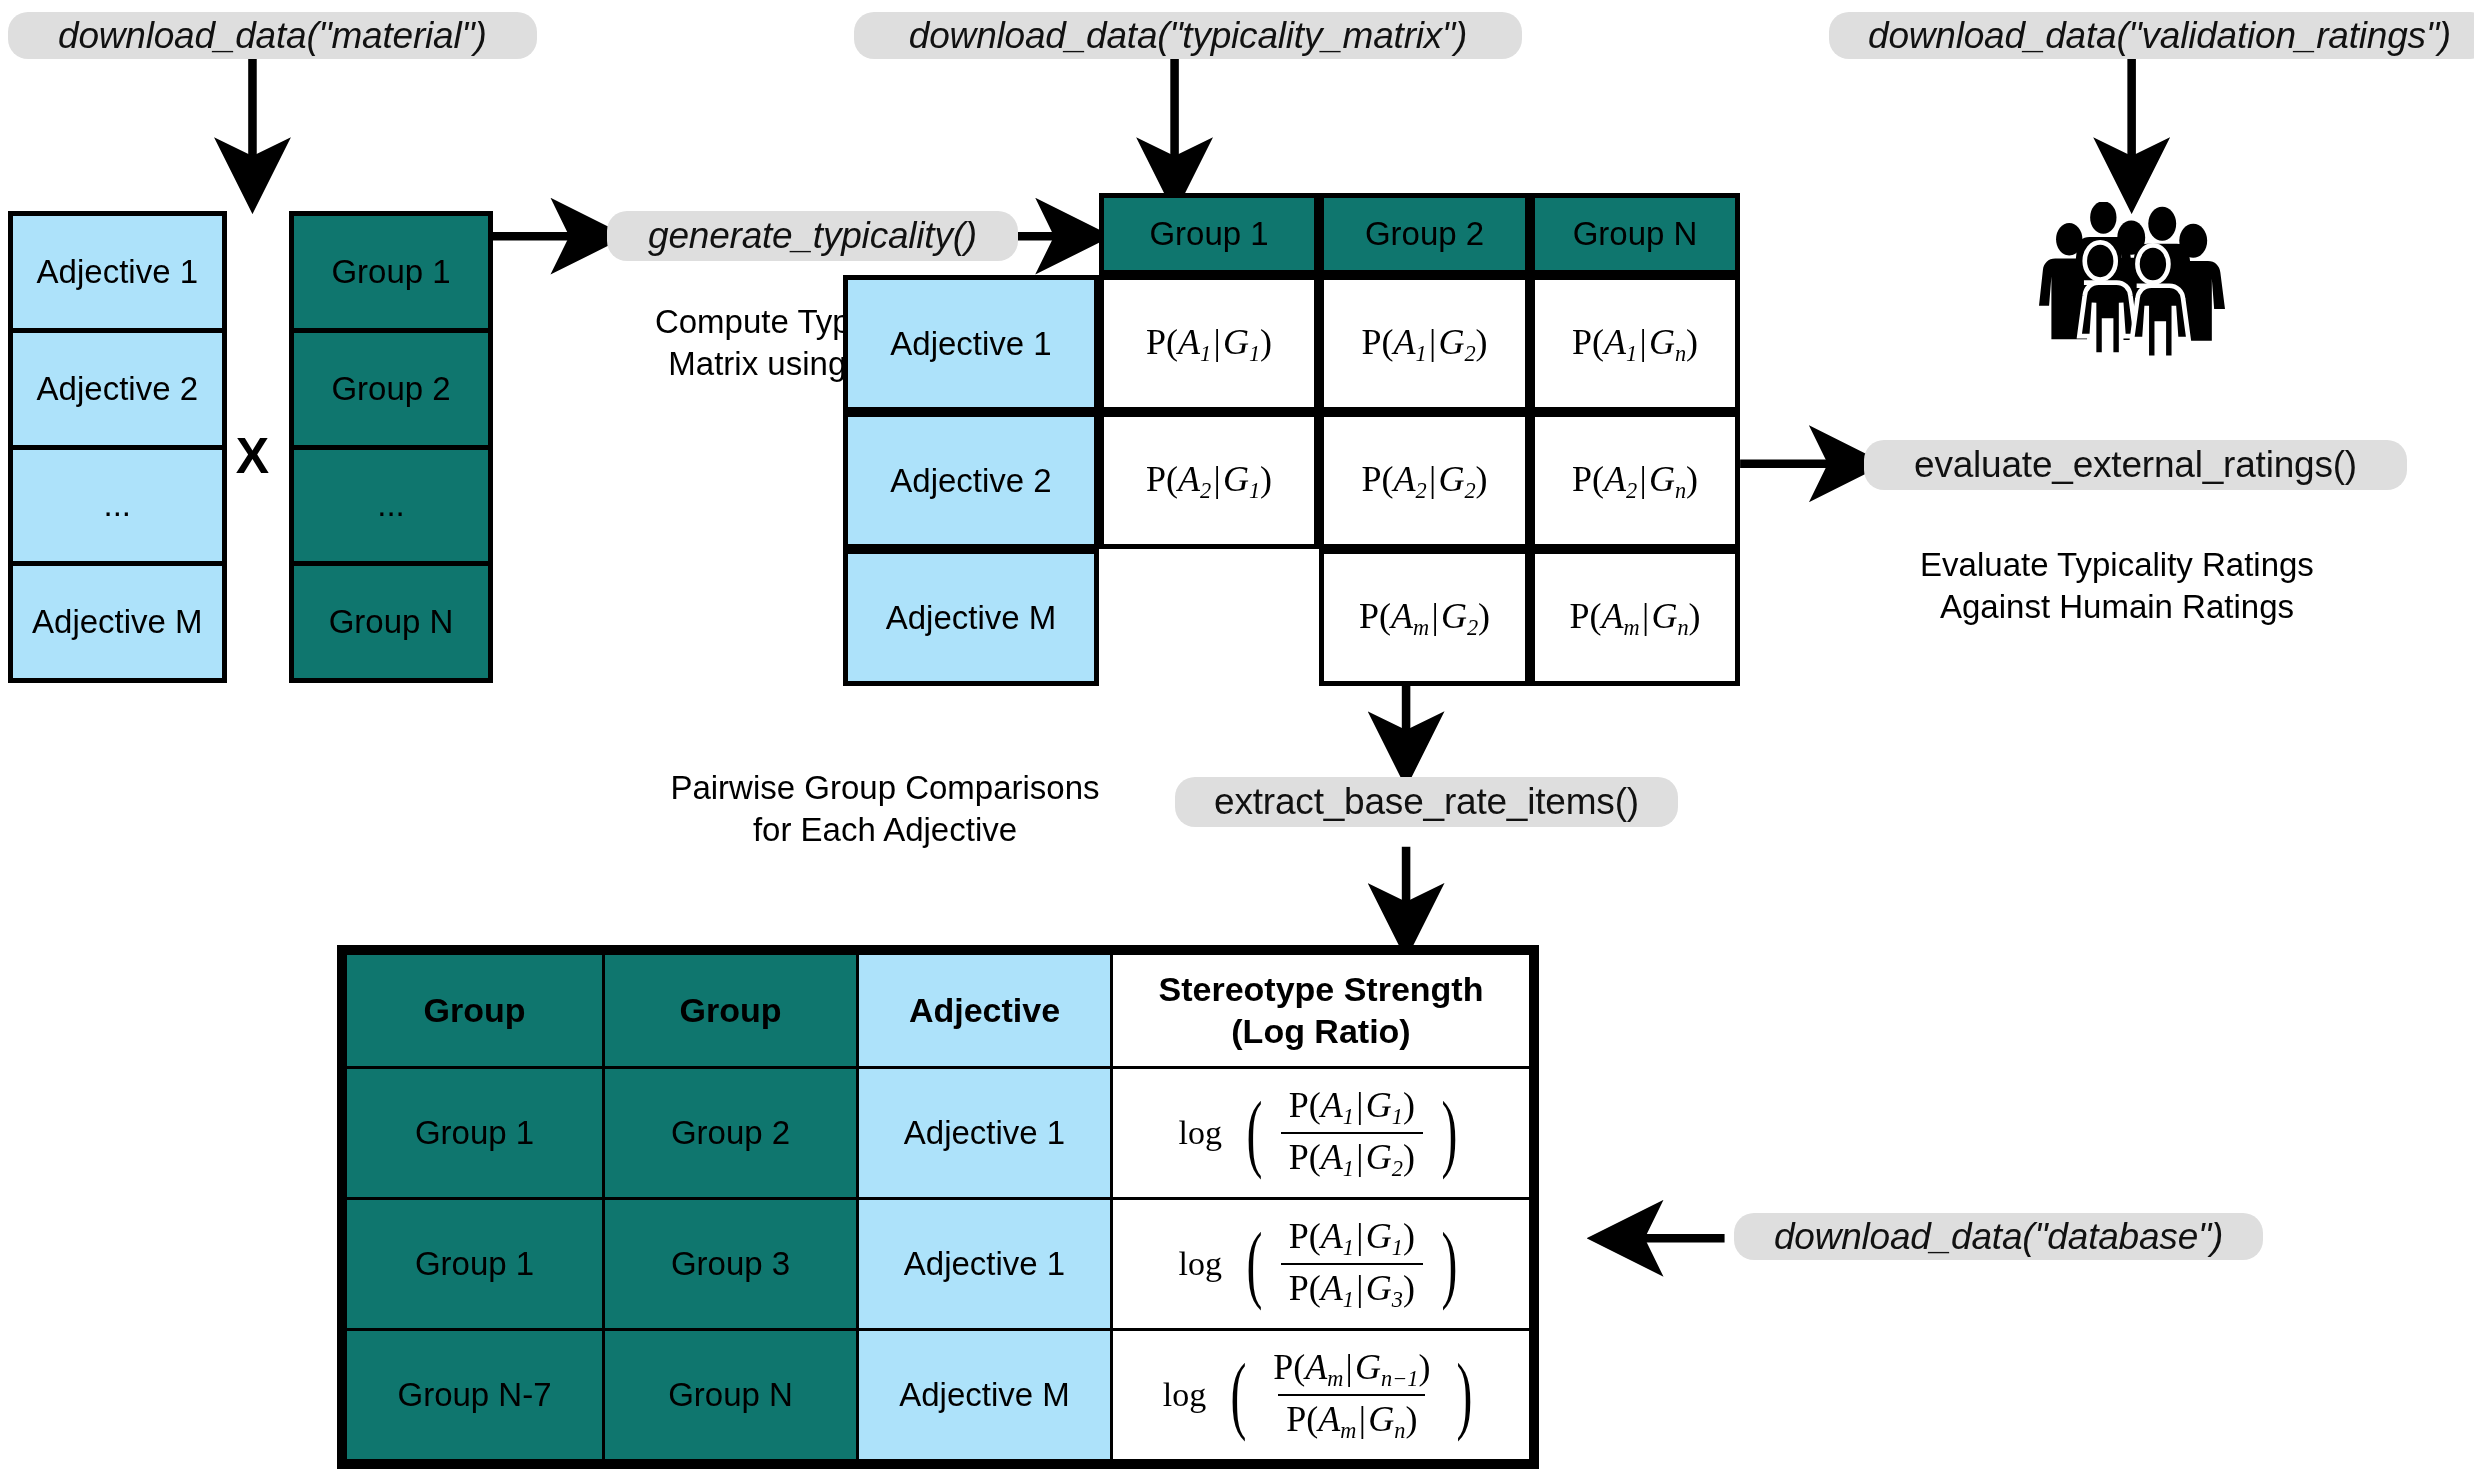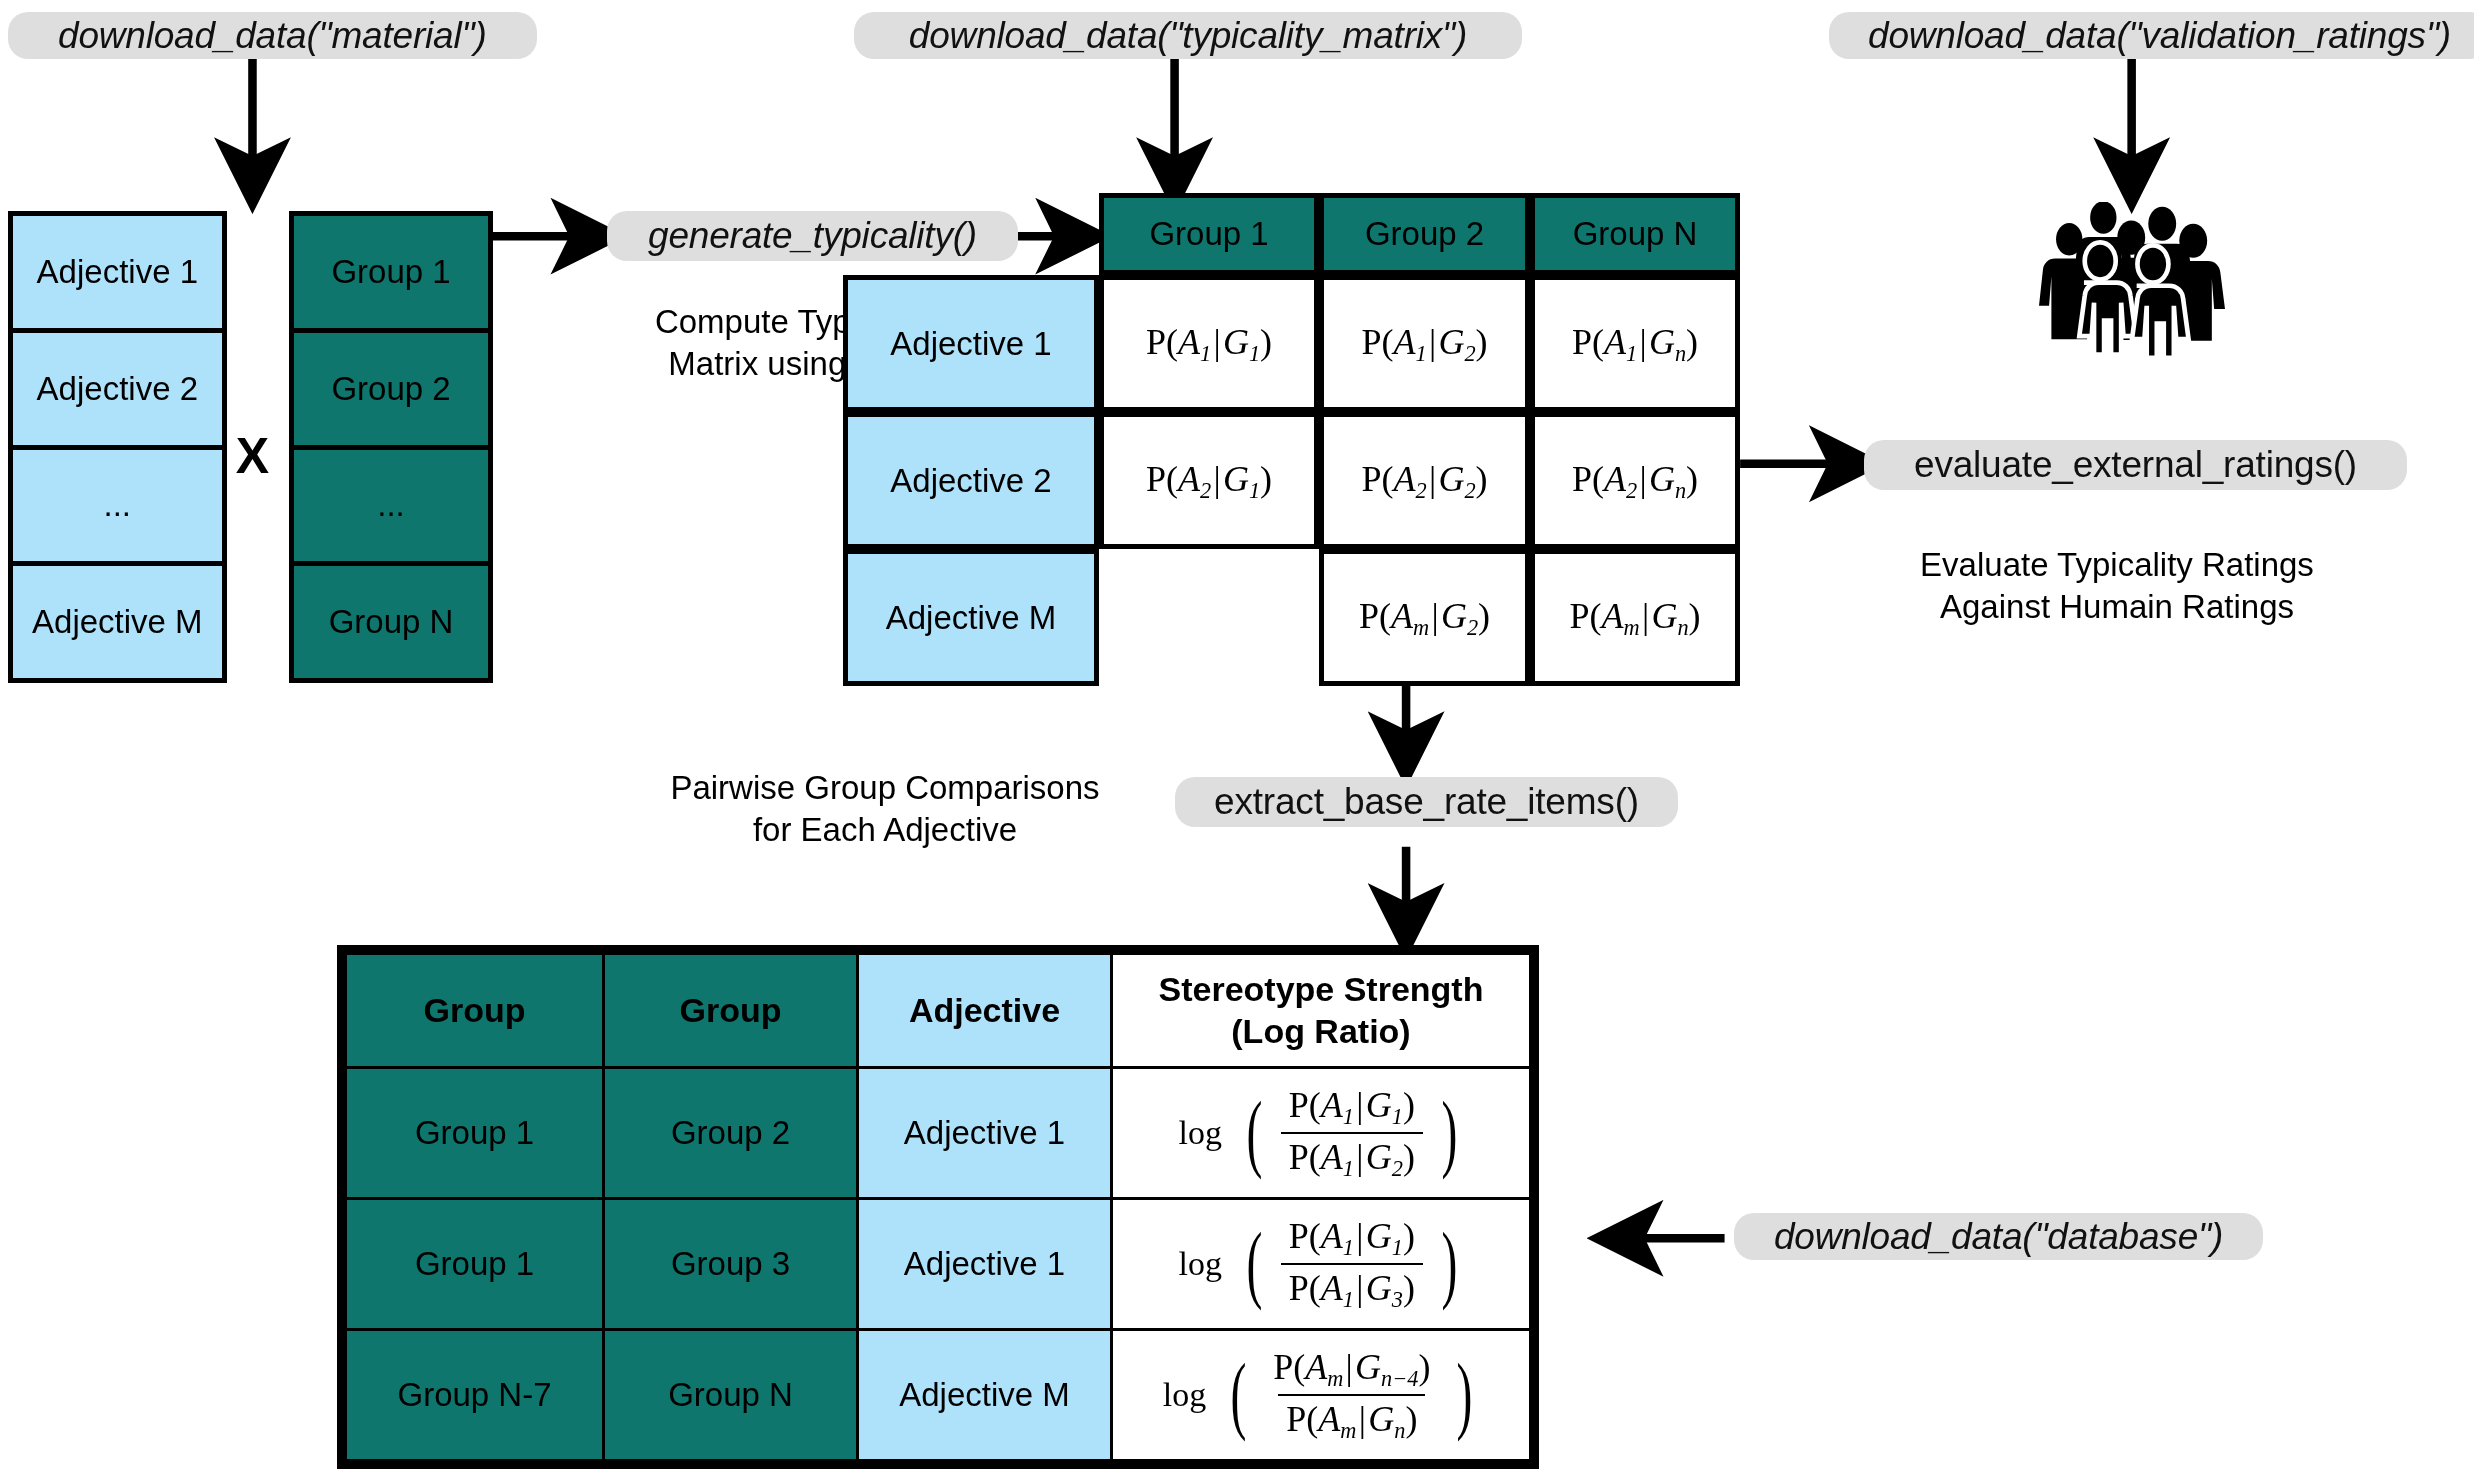--- a/index.html
+++ b/index.html
@@ -266,21 +266,21 @@
 
     <tr>
       <td class="tan">Group N-7</td>
       <td class="tan">Group N</td>
       <td class="blue">Adjective M</td>
       <td class="white">
         <span class="logwrap">
           <span class="lg">log</span>
               <span class="paren">(</span>
           <span class="frac">
-            <span class="num math">P(<i>A</i><sub>m</sub><span class="cond">|</span><i>G</i><sub>n−4</sub>)</span>
+            <span class="num math">P(<i>A</i><sub>m</sub><span class="cond">|</span><i>G</i><sub>n−1</sub>)</span>
             <span class="den math">P(<i>A</i><sub>m</sub><span class="cond">|</span><i>G</i><sub>n</sub>)</span>
           </span>
           <span class="paren">)</span>
         </span>
       </td>
     </tr>
   </tbody>
     </table>
 </div>
 

